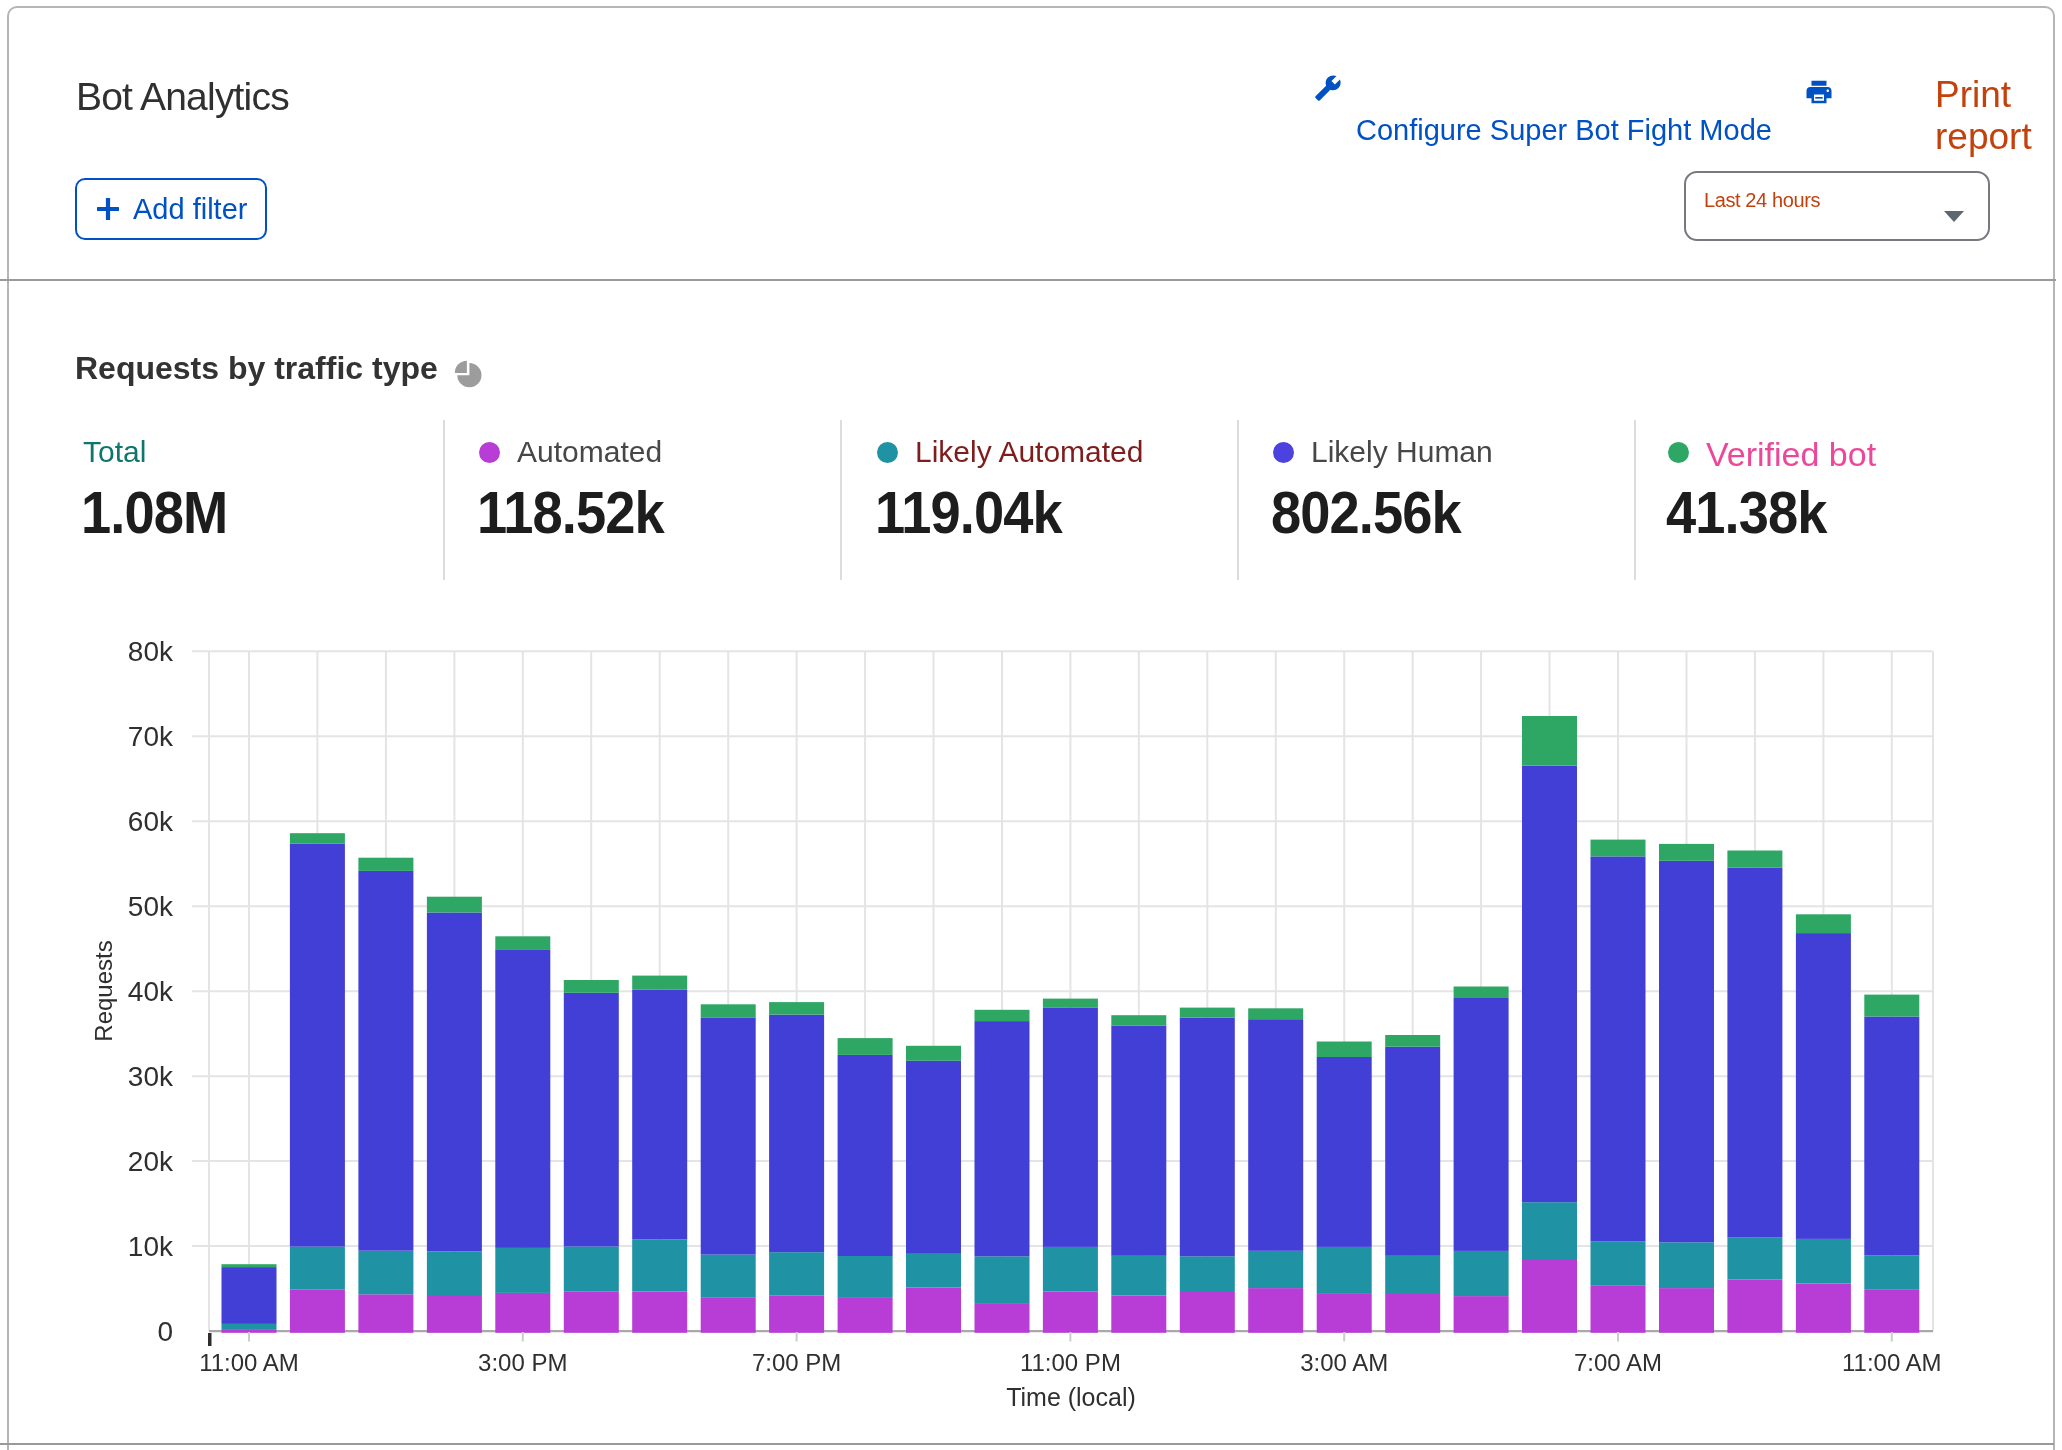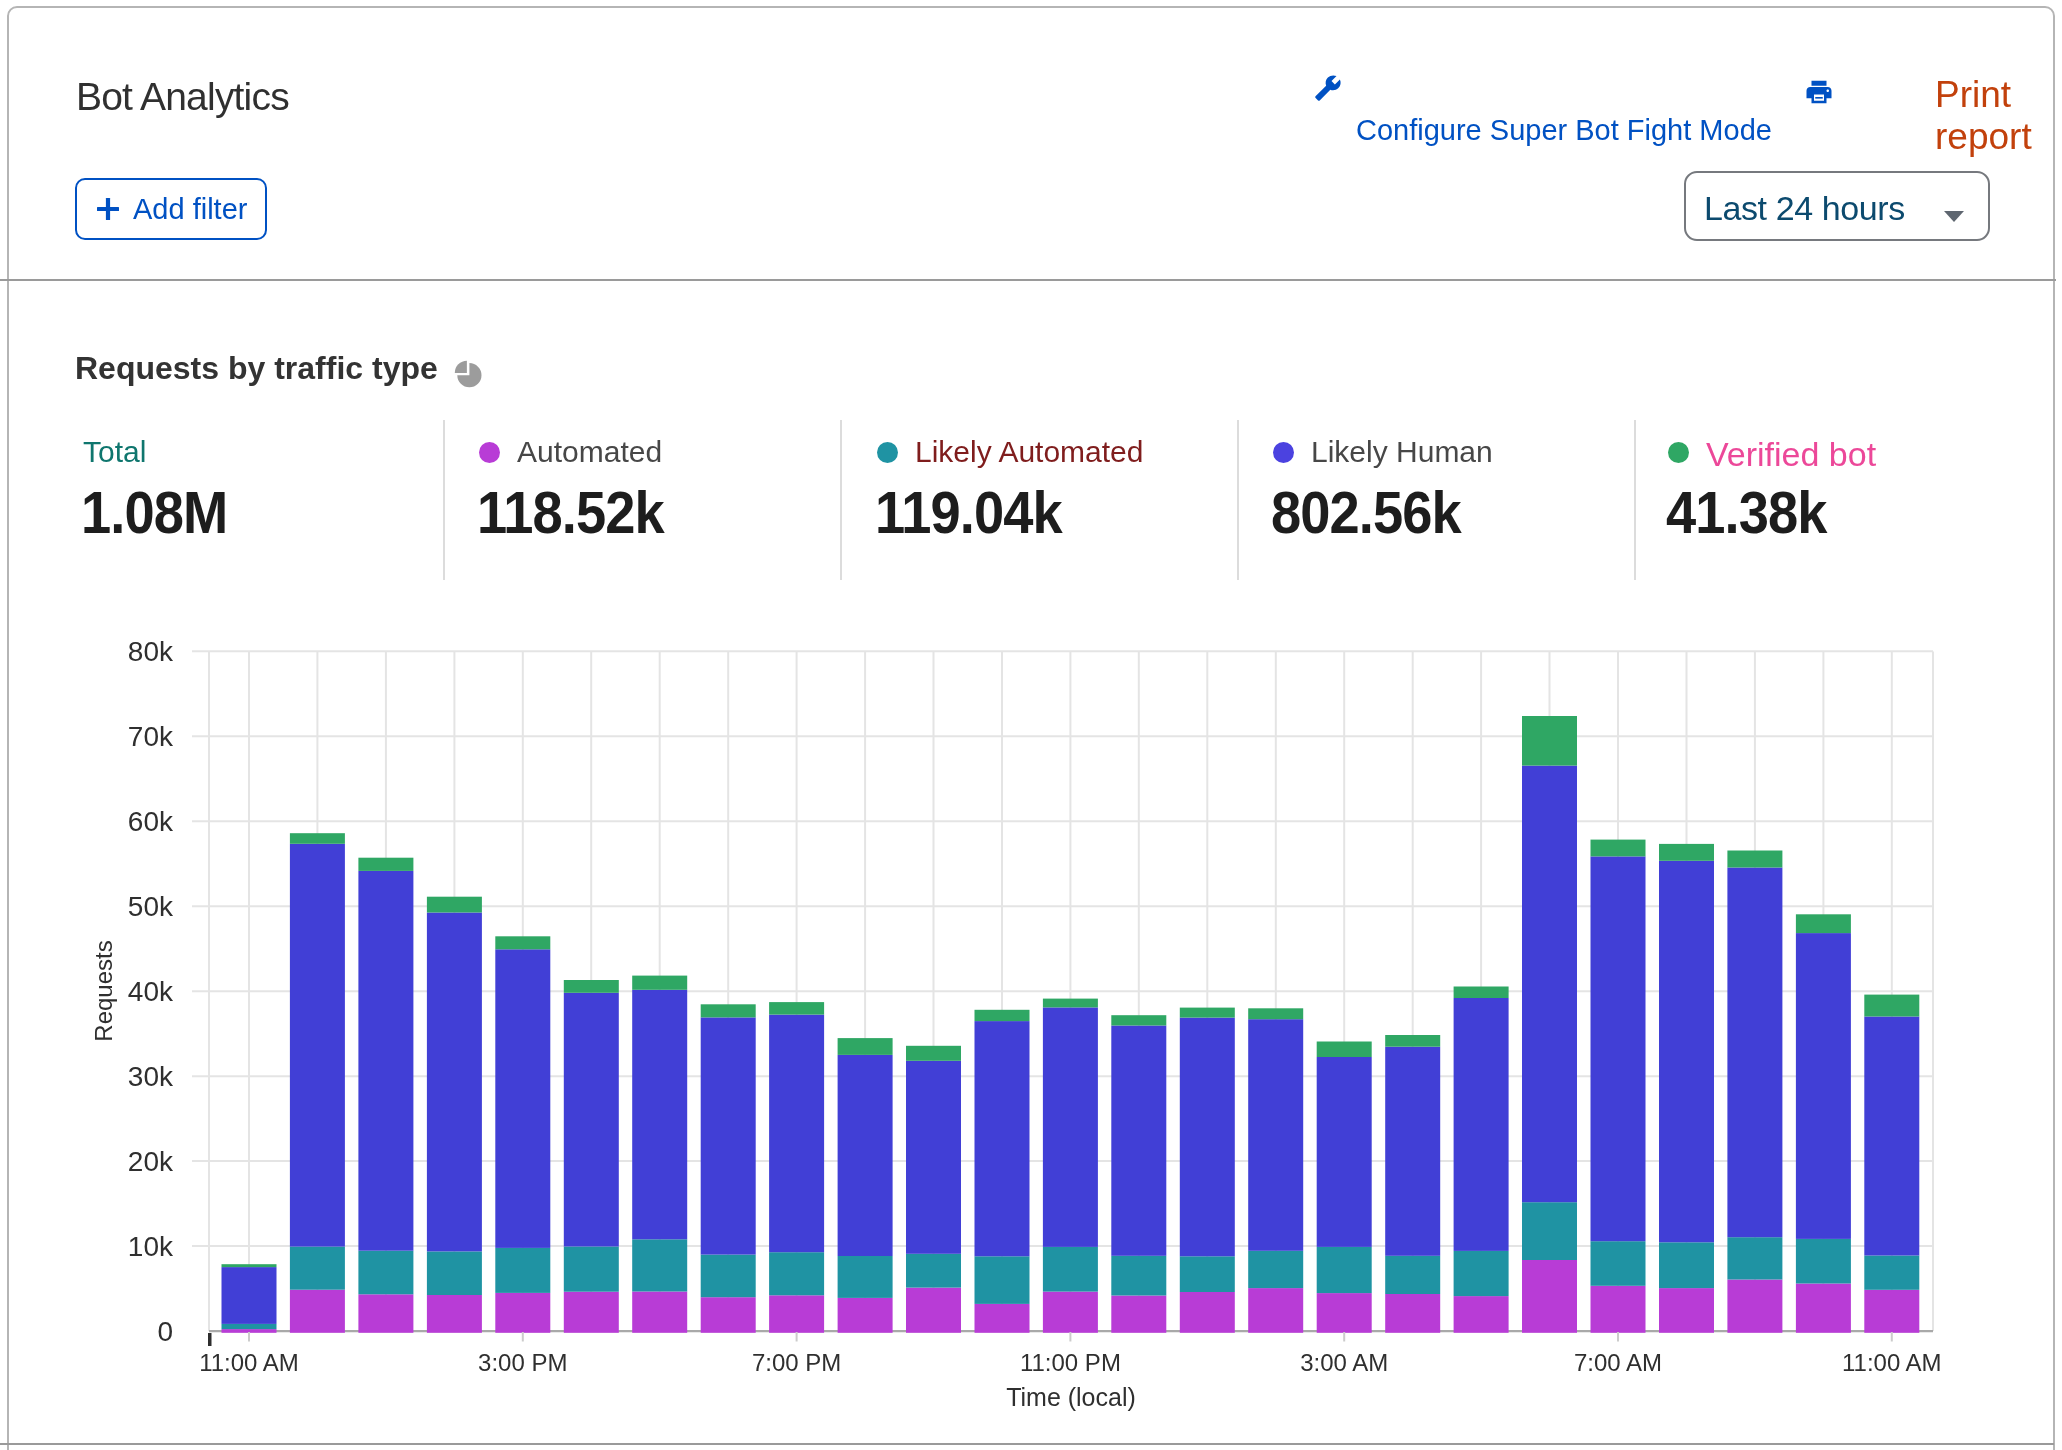--- a/index.html
+++ b/index.html
@@ -17,21 +17,21 @@
     <rect x="9" y="16" width="6" height="1.3" fill="#0051c3"></rect>
   </svg>
 <div class="abs" style="left:1935px;top:74px;font-size:37px;color:#c2410c;">Print report</div>
 <div class="abs" style="left:75px;top:178px;width:192px;height:62px;border:2.5px solid #0051c3;border-radius:10px;box-sizing:border-box;"></div>
 <svg class="abs" style="left:97px;top:198px" width="22" height="22" viewBox="0 0 22 22">
     <rect x="0" y="8.9" width="22" height="4.2" rx="0.5" fill="#0051c3"></rect>
     <rect x="8.9" y="0" width="4.2" height="22" rx="0.5" fill="#0051c3"></rect>
   </svg>
 <div class="abs" style="left:133px;top:193px;font-size:29px;color:#0051c3;text-align:center;">Add filter</div>
 <div class="abs" style="left:1684px;top:171px;width:306px;height:70px;border:2px solid #76797e;border-radius:13px;box-sizing:border-box;"></div>
-<div class="abs" style="left:1704px;top:189px;font-size:34px;color:#0c4a6e;letter-spacing:-0.4px;">Last 24 hours</div>
+<div class="abs" style="left:1704px;top:189px;font-size:20px;color:#c2410c;letter-spacing:-0.4px;">Last 24 hours</div>
 <div class="abs" style="left:1944px;top:210.5px;width:0;height:0;border-left:10.5px solid transparent;border-right:10.5px solid transparent;border-top:11px solid #5e6670;"></div>
 <div class="abs" style="left:0;top:279px;width:2056px;height:2px;background:#9a9a9a;"></div>
 <div class="abs" style="left:75px;top:350px;font-size:32px;font-weight:700;color:#333;">Requests by traffic type</div>
 <svg width="34" height="34" viewBox="0 0 34 34" style="position:absolute;left:452px;top:358px">
 <path d="M17.4 17.2 L17.4 5.1 A12.1 12.1 0 1 1 5.3 17.2 Z" fill="#9c9c9c"></path>
 <path d="M14.9 14.9 L2.8 14.9 A12.1 12.1 0 0 1 14.9 2.8 Z" fill="#9c9c9c"></path>
 </svg>
 <div style="position:absolute;left:83px;top:435px;font-size:30px;color:#0f766e">Total</div>
 <div style="position:absolute;left:81px;top:479px;font-size:59px;font-weight:700;color:#1d1d1d;letter-spacing:-1px;transform:scaleX(0.92);transform-origin:0 0;white-space:nowrap;">1.08M</div>
 <div style="position:absolute;left:479px;top:442px;width:21px;height:21px;border-radius:50%;background:#b83cd6"></div>

